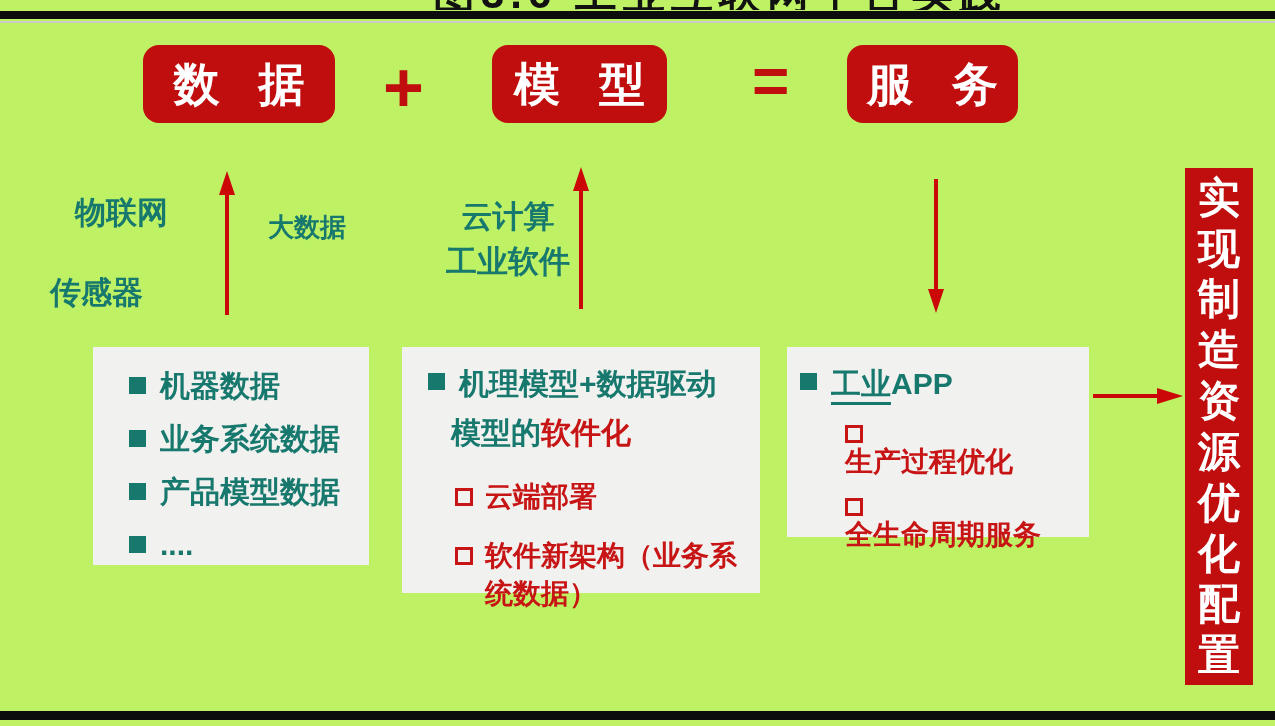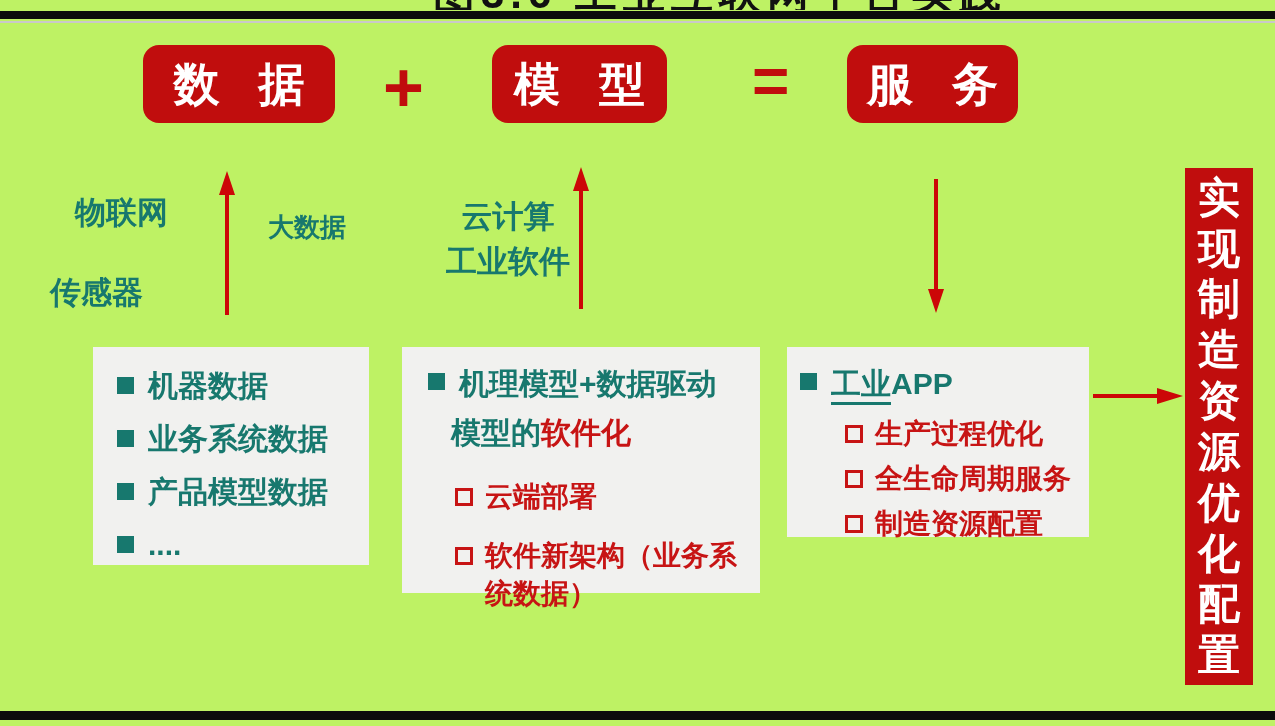--- a/index.html
+++ b/index.html
@@ -39,28 +39,28 @@
   .panel-model{left:402px;top:347px;width:358px;height:246px;}
   .panel-service{left:787px;top:347px;width:302px;height:190px;}
   ul.plist{list-style:none;margin:0;padding:12px 0 0 0;}
   .li{display:flex;align-items:flex-start;}
   .sq{flex:0 0 auto;width:17px;height:17px;background:#17786e;margin:14px 14px 0 0;}
   .hsq{flex:0 0 auto;width:12px;height:12px;border:3px solid #c71414;background:transparent;margin:10px 12px 0 0;}
   .t-teal{color:#17786e;}
   .t-red{color:#c71414;}
   .txt30{font-size:30px;line-height:49px;}
   .txt28{font-size:28px;line-height:38px;}
-  .panel-data .li{padding-left:24px;height:53px;align-items:center;}
+  .panel-data .li{padding-left:36px;height:53px;align-items:center;}
   .panel-data .sq{margin-top:0;}
   .panel-model .main{padding-left:26px;}
   .panel-model .indent2{padding-left:49px;}
   .panel-model .sub{padding-left:53px;margin-top:21px;}
   .panel-model .sub .t-wrap{width:262px;}
   .panel-service .main{padding-left:13px;text-align:right;}
-  .panel-service .sub{padding-left:58px;margin-top:7px;}
+  .panel-service .sub{padding-left:58px;margin-top:7px;flex-direction:column;}
   .u-underline{border-bottom:3px solid #17786e;padding-bottom:2px;}
   
   .outcome{position:absolute;left:1185px;top:168px;width:68px;height:517px;background:#c00d0d;
     color:#fff;display:flex;flex-direction:column;align-items:center;justify-content:space-evenly;
     font-size:42px;line-height:1;text-align:center;}
 </style>
 </head>
 <body>
 
 <div id="canvas">
@@ -151,24 +151,20 @@
         <span class="t-teal txt30"><span class="u-underline">工业</span><span>APP</span></span>
       </li>
       <li class="li sub">
         <span class="hsq"></span>
         <span class="t-red txt28">生产过程优化</span>
       </li>
       <li class="li sub">
         <span class="hsq"></span>
         <span class="t-red txt28">全生命周期服务</span>
       </li>
-      <li class="li sub">
-        <span class="hsq"></span>
-        <span class="t-red txt28">制造资源配置</span>
-      </li>
     </ul>
   </div>
 
   <div class="outcome">
       <div>实</div>
       <div>现</div>
       <div>制</div>
       <div>造</div>
       <div>资</div>
       <div>源</div>

